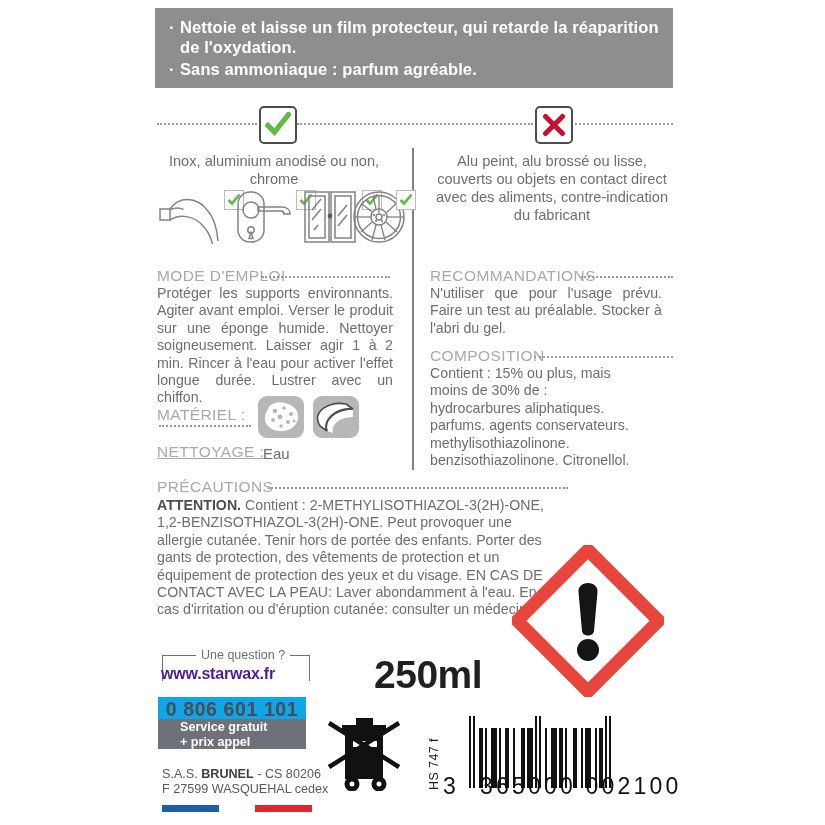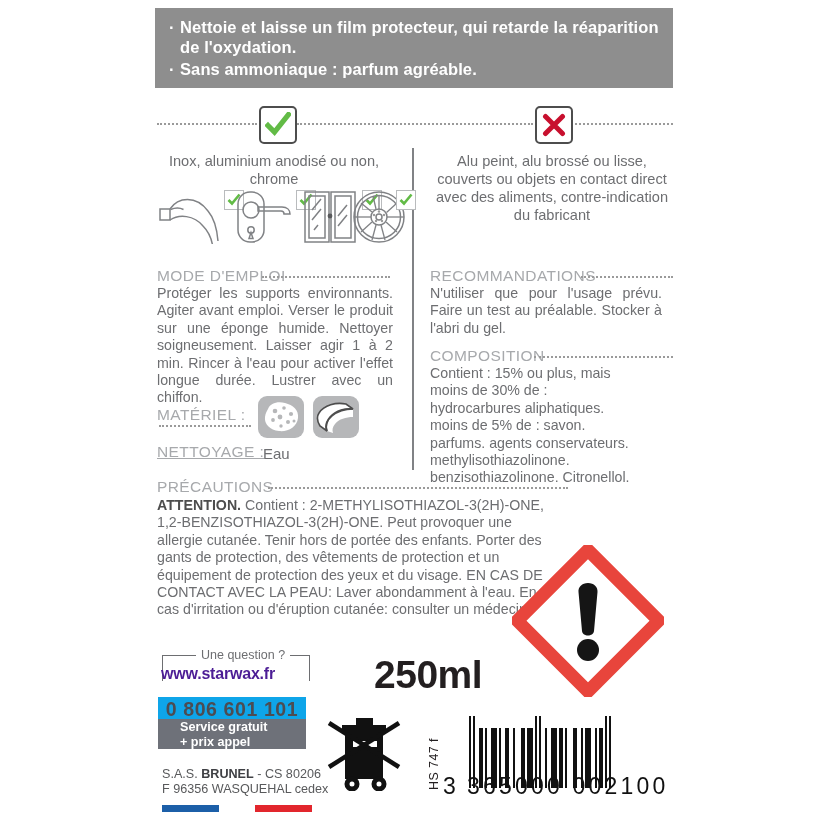--- a/index.html
+++ b/index.html
@@ -227,21 +227,20 @@
   <div class="heading" style="left:430px;top:267px;">RECOMMANDATIONS</div>
   <div class="dotline" style="left:581px;top:276px;width:92px;"></div>
   <div class="body-txt just" style="left:430px;top:285px;width:232px;">N'utiliser que pour l'usage prévu. Faire un test au préalable. Stocker à l'abri du gel.</div>
 
   <div class="heading" style="left:430px;top:347px;">COMPOSITION</div>
   <div class="dotline" style="left:534px;top:356px;width:139px;"></div>
   <div class="body-txt" style="left:430px;top:365px;width:246px;">
     <div>Contient : 15% ou plus, mais</div>
     <div>moins de 30% de :</div>
     <div>hydrocarbures aliphatiques.</div>
-    <div>moins de 5% de : savon.</div>
     <div>parfums. agents conservateurs.</div>
     <div>methylisothiazolinone.</div>
     <div>benzisothiazolinone. Citronellol.</div>
   </div>
 
   <div style="position:absolute;left:512px;top:545px;">
     <svg width="152" height="152" viewBox="0 0 152 152" aria-hidden="true">
       <rect x="76" y="5" width="100" height="100" transform="rotate(45 76 5)" fill="#ffffff" stroke="#e8453c" stroke-width="13"></rect>
       <path d="M76 38 C82 38 86 42 85.5 47 L82 86 C81.7 89 78.8 90.5 76 90.5 C73.2 90.5 70.3 89 70 86 L66.5 47 C66 42 70 38 76 38 Z" fill="#151515"></path>
       <circle cx="76" cy="105" r="11" fill="#151515"></circle>
@@ -256,21 +255,21 @@
     <div class="phonenum">0 806 601 101</div>
     <div class="phonebar">
       <div>Service gratuit</div>
       <div>+ prix appel</div>
     </div>
   </div>
 
   <div class="addr" style="left:162px;top:767px;">
     <span>S.A.S. </span><b>BRUNEL</b><span> - CS 80206</span>
   </div>
-  <div class="addr" style="left:162px;top:782px;">F 96356 WASQUEHAL cedex</div>
+  <div class="addr" style="left:162px;top:782px;">F 27599 WASQUEHAL cedex</div>
 
   <div class="flagbar" style="left:162px;top:805px;width:57px;background:#1c5fa8;"></div>
   <div class="flagbar" style="left:255px;top:805px;width:57px;background:#e2262d;"></div>
 
   <div class="vol" style="left:374px;top:653px;">250ml</div>
 
   <div style="position:absolute;left:325px;top:705px;">
     <svg width="78" height="86" viewBox="0 0 78 86" aria-hidden="true">
       <g fill="#111111">
         <rect x="17" y="20" width="44" height="6"></rect>
@@ -332,15 +331,15 @@
       <span style="width:4px"></span>
     <span class="bc-bar" style="width:2px;height:60px;"></span>
       <span style="width:2px"></span>
     <span class="bc-bar" style="width:4px;height:60px;"></span>
       <span style="width:2px"></span>
     <span class="bc-bar" style="width:2px;height:72px;"></span>
       <span style="width:2px"></span>
     <span class="bc-bar" style="width:2px;height:72px;"></span>
   </div>
   <div class="bc-lead" style="left:443px;top:773px;">3</div>
-  <div class="bc-digits" style="left:467px;top:773px;">365000 002100</div>
+  <div class="bc-digits" style="left:480px;top:773px;">365000 002100</div>
 
 </div>
 
 </body></html>

